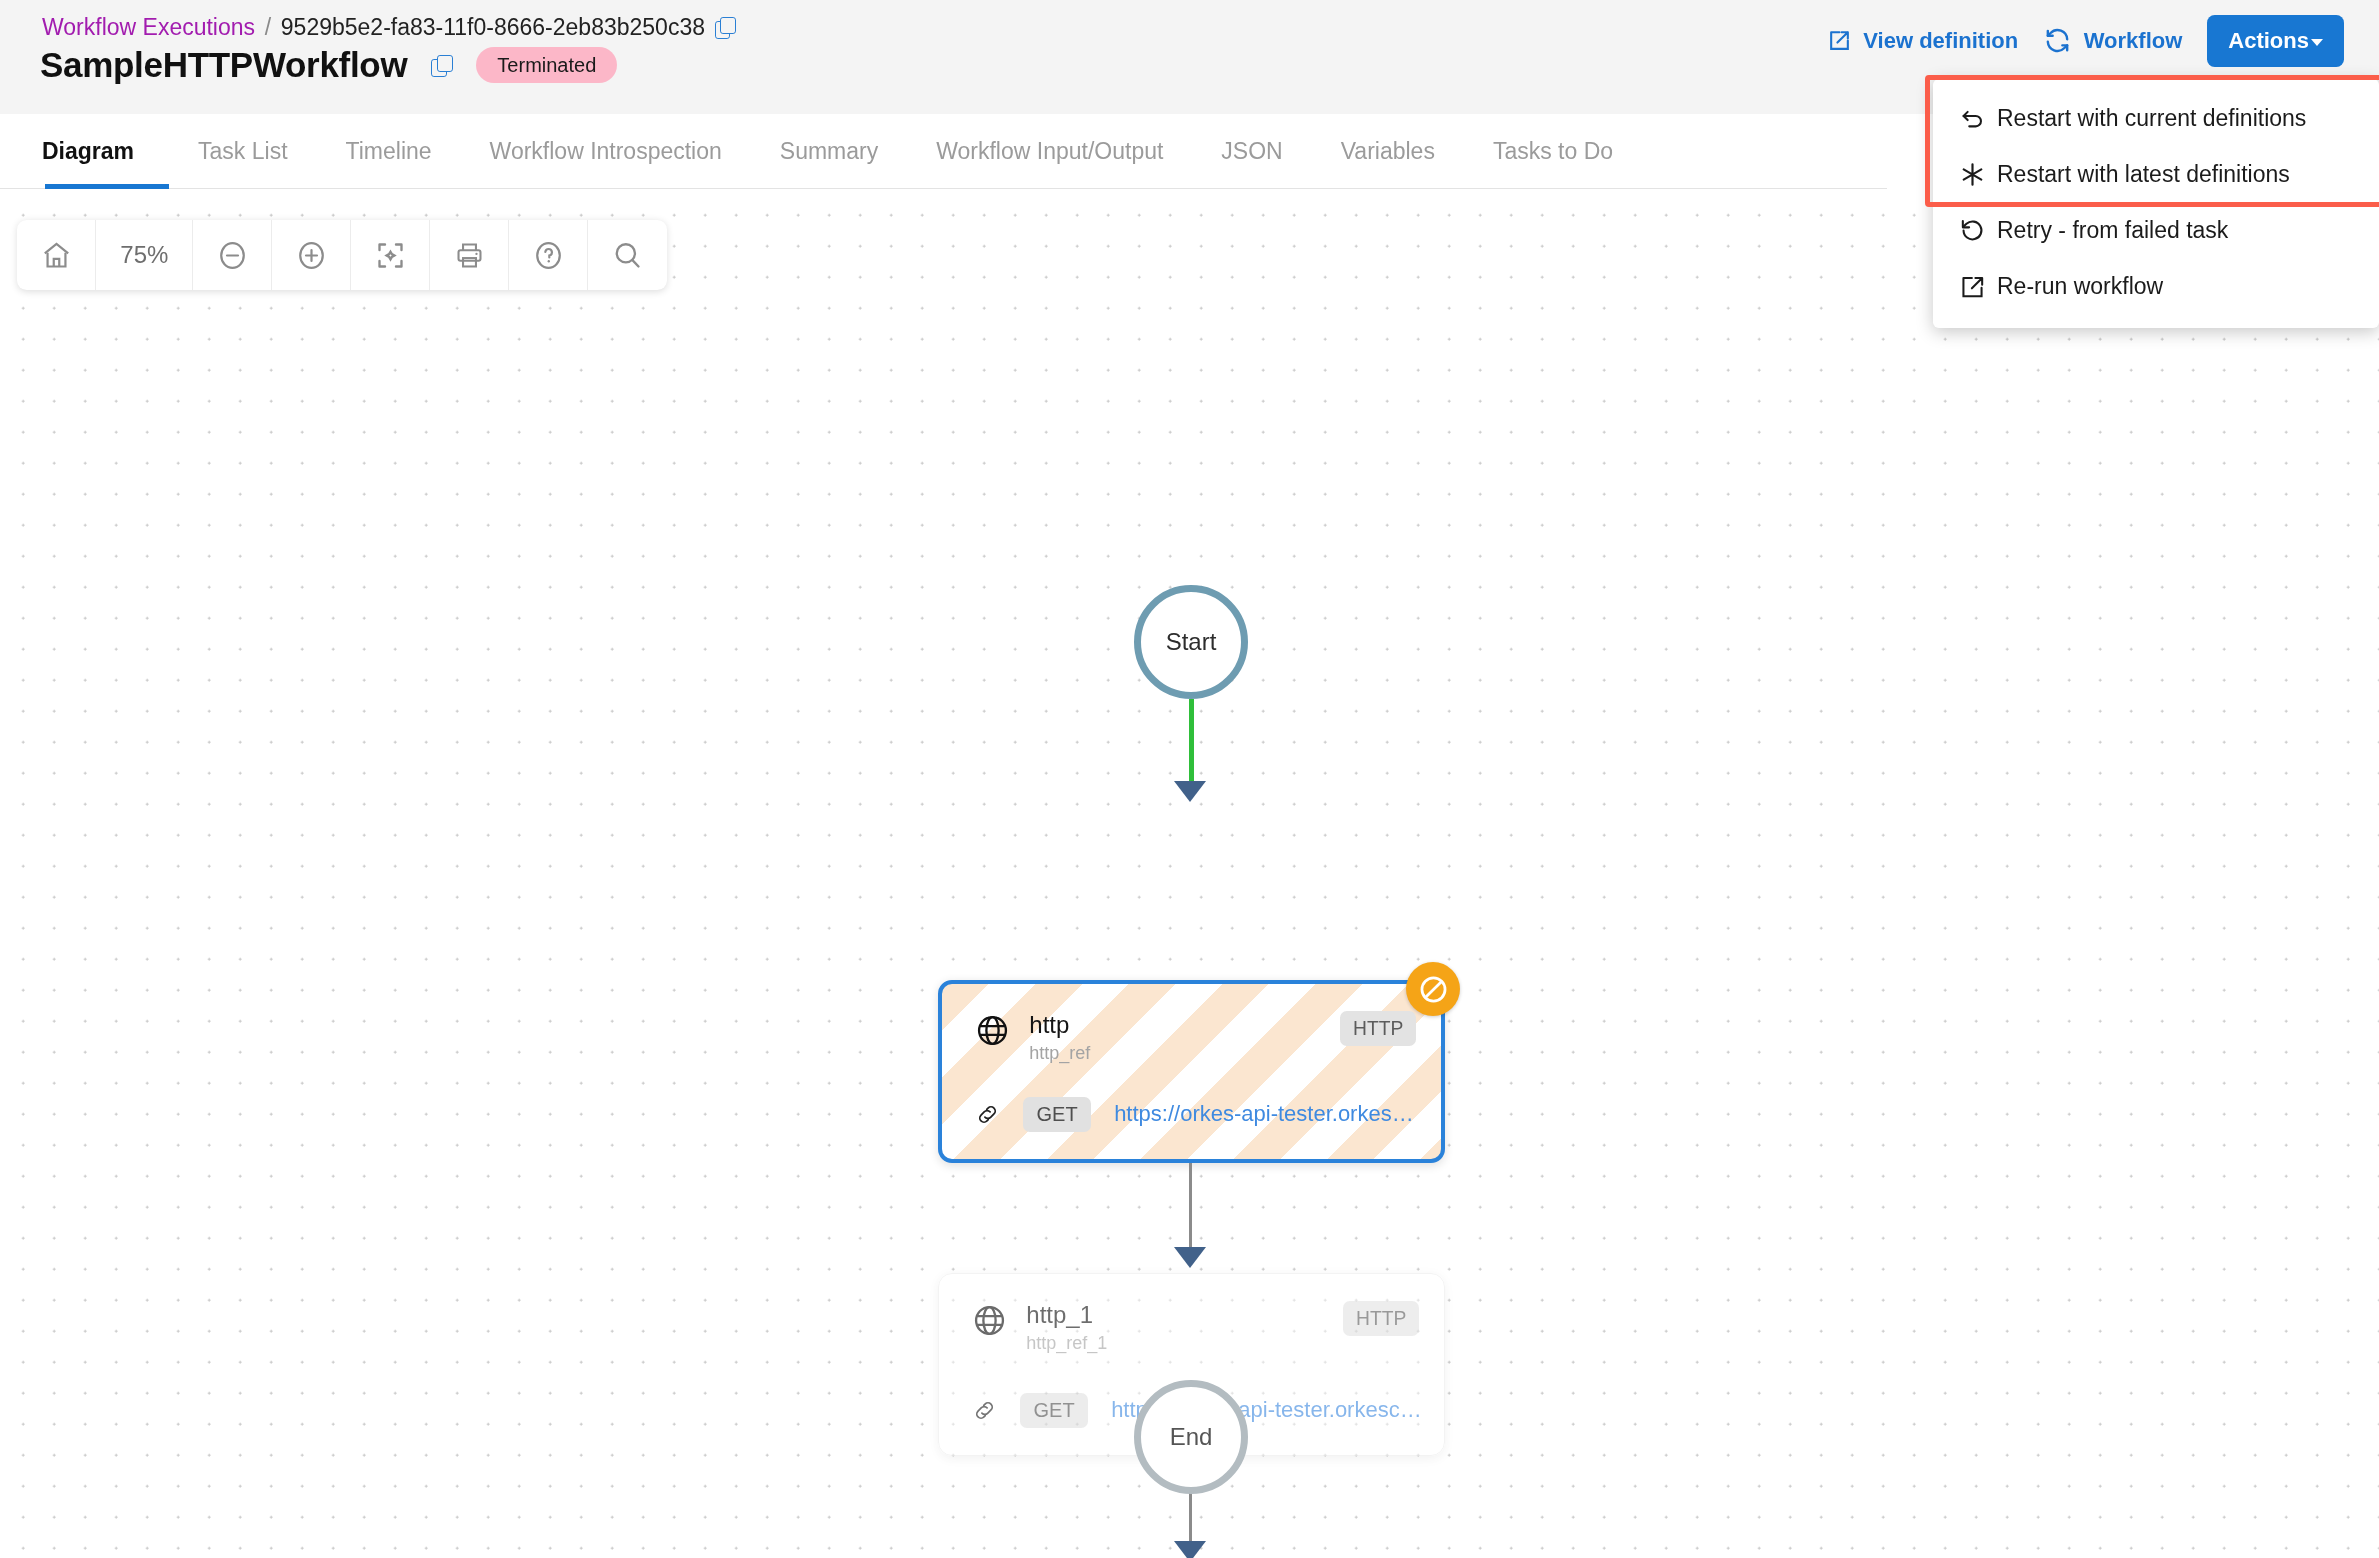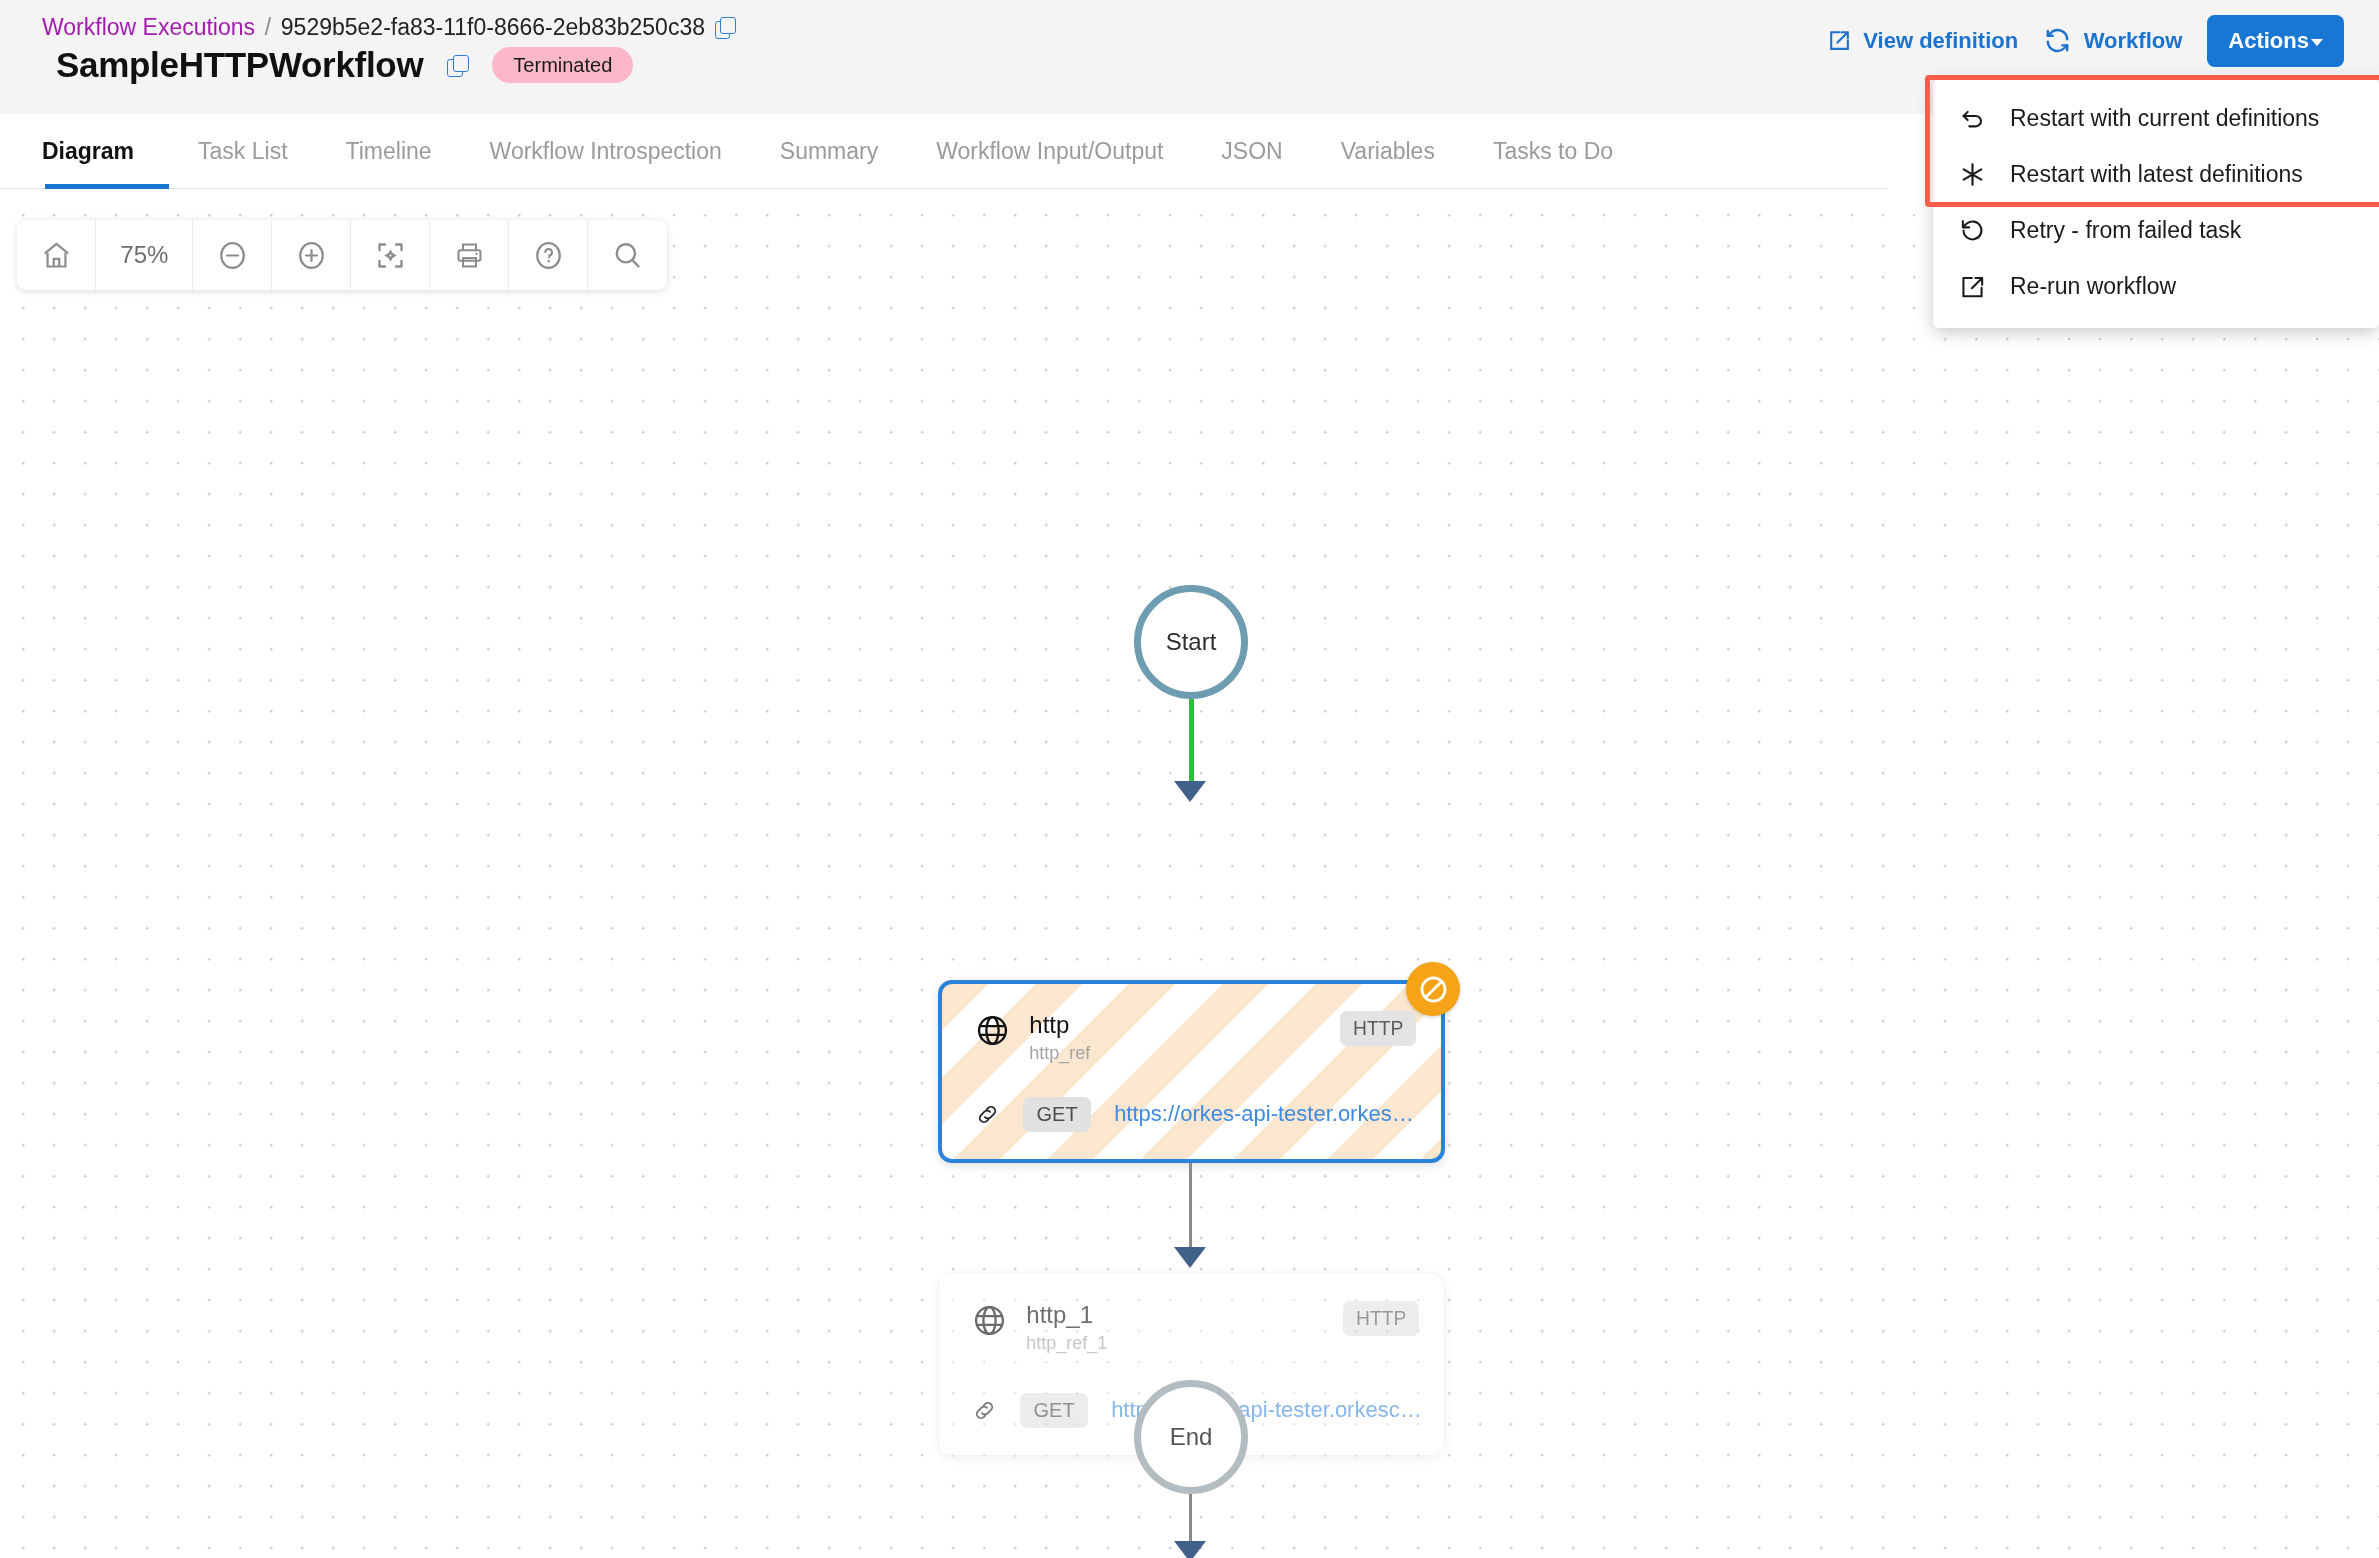--- a/index.html
+++ b/index.html
@@ -26,21 +26,21 @@
   .crumb-id { color: #222; white-space: nowrap; }
 
   .copy-icon { display: inline-block; width: 21px; height: 21px; position: relative; cursor: pointer; flex: none; }
   .copy-icon::before, .copy-icon::after {
     content: ""; position: absolute; border: 1.9px solid #2a7fd4; border-radius: 2.9px;
   }
   .copy-icon::before { width: 13.5px; height: 15.4px; left: 0; top: 4.8px; background: #f4f4f4; }
   .copy-icon::after  { width: 13.5px; height: 15.4px; left: 5.8px; top: 0; background: #f4f4f4; }
 
   .title-row {
-    position: absolute; left: 56px; top: 45px;
+    position: absolute; left: 40px; top: 45px;
     display: flex; align-items: center; gap: 24px;
   }
   .wf-title { font-size: 35px; font-weight: 700; color: #111; letter-spacing: -0.3px; }
   .status-badge {
     background: #fcb7c8; color: #1a1a1a;
     border-radius: 23px; padding: 7.7px 21px;
     font-size: 20px; line-height: 1;
   }
 
   
@@ -83,21 +83,21 @@
   }
 
   
   .menu {
     position: absolute; right: 0px; top: 79px; width: 446px;
     background: #fff; border-radius: 5.8px;
     box-shadow: 0 3.9px 17.4px rgba(0,0,0,.22);
     padding: 11.6px 0 13.5px 0; z-index: 40;
   }
   .menu-item {
-    display: flex; align-items: center; gap: 23px;
+    display: flex; align-items: center; gap: 10px;
     padding: 13.5px 25px; font-size: 23px; color: #1b1b1b; cursor: pointer;
     white-space: nowrap;
   }
   .mi-icon { width: 29px; height: 29px; flex: none; display: flex; align-items: center; justify-content: center; }
   .menu-highlight {
     position: absolute; left: -7.7px; top: -3.9px; width: 462px; height: 132px;
     border: 5.8px solid #fb5d4a; border-radius: 3.9px; pointer-events: none; z-index: 45;
   }
 
   

